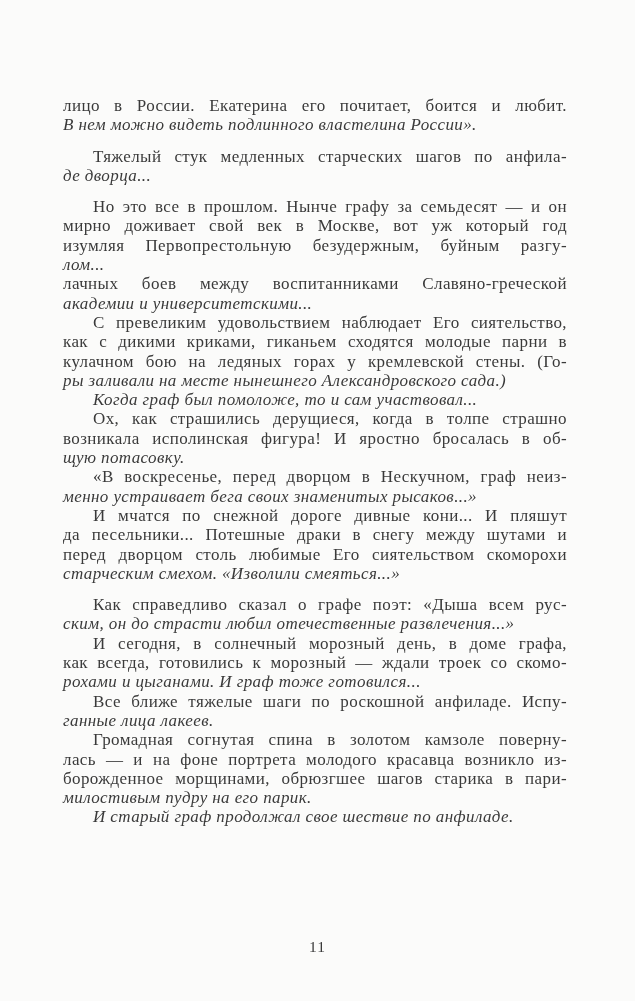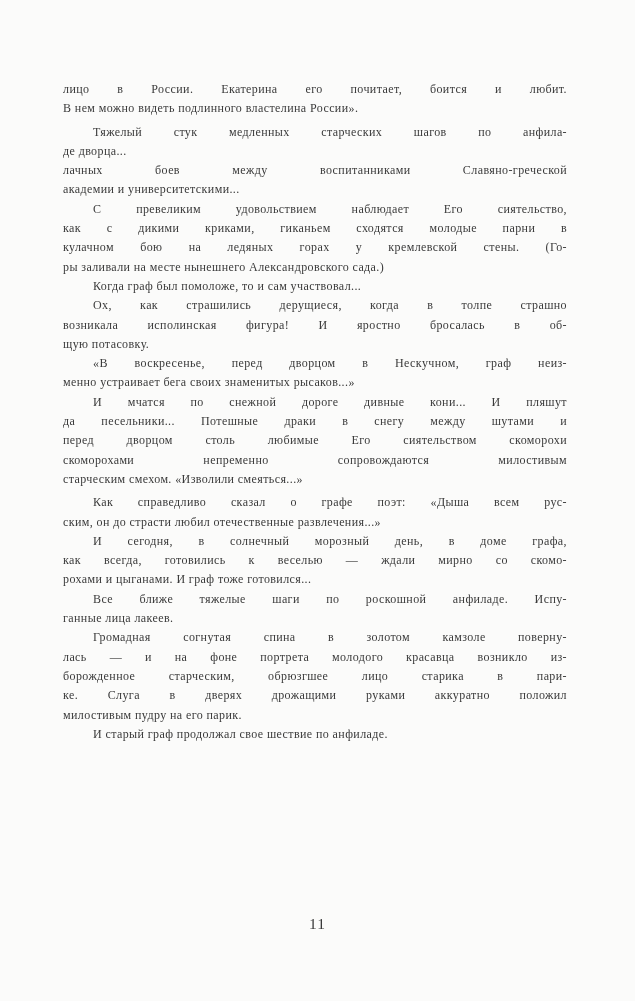--- a/index.html
+++ b/index.html
@@ -13,57 +13,63 @@
     overflow: hidden;
     font-family: "Liberation Serif", "DejaVu Serif", serif;
   }
   .page {
     position: absolute;
     inset: 0;
   }
   .page-text {
     position: absolute;
     left: 63px;
-    top: 80px;
+    top: 96px;
     width: 504px;
-    font-size: 12px;
+    font-size: 17px;
     line-height: 19.3px;
     letter-spacing: 0.4px;
   }
   .paragraph { margin: 0; }
-  .paragraph.spaced { margin-top: 4px; }
+  .paragraph.spaced { margin-top: 12px; }
   .line {
     text-align: justify;
     text-align-last: justify;
     white-space: normal;
   }
-  .line.last { text-align-last: left; }
+  .line.last { text-align-last: left; font-style: italic; }
   .line.indent { text-indent: 30px; }
   .page-number {
     position: absolute;
     left: 0;
     width: 100%;
-    top: 915px;
+    top: 938px;
     text-align: center;
     font-size: 15.5px;
     letter-spacing: 1px;
   }
 </style>
 </head>
 <body style="background: rgb(251, 251, 250);">
 
 <div class="page" style="color: rgb(58, 58, 58);">
   <div class="page-text">
       <div class="paragraph">
         <div class="line">лицо в России. Екатерина его почитает, боится и любит.</div>
         <div class="line last">В нем можно видеть подлинного властелина России».</div>
       </div>
       <div class="paragraph spaced">
         <div class="line indent">Тяжелый стук медленных старческих шагов по анфила-</div>
         <div class="line last">де дворца...</div>
+      </div>
+      <div class="paragraph spaced">
+        <div class="line indent">Но это все в прошлом. Нынче графу за семьдесят — и он</div>
+        <div class="line">мирно доживает свой век в Москве, вот уж который год</div>
+        <div class="line">изумляя Первопрестольную безудержным, буйным разгу-</div>
+        <div class="line last">лом...</div>
       </div>
       <div class="paragraph">
         <div class="line">лачных боев между воспитанниками Славяно-греческой</div>
         <div class="line last">академии и университетскими...</div>
       </div>
       <div class="paragraph">
         <div class="line indent">С превеликим удовольствием наблюдает Его сиятельство,</div>
         <div class="line">как с дикими криками, гиканьем сходятся молодые парни в</div>
         <div class="line">кулачном бою на ледяных горах у кремлевской стены. (Го-</div>
         <div class="line last">ры заливали на месте нынешнего Александровского сада.)</div>
@@ -77,41 +83,39 @@
         <div class="line last">щую потасовку.</div>
       </div>
       <div class="paragraph">
         <div class="line indent">«В воскресенье, перед дворцом в Нескучном, граф неиз-</div>
         <div class="line last">менно устраивает бега своих знаменитых рысаков...»</div>
       </div>
       <div class="paragraph">
         <div class="line indent">И мчатся по снежной дороге дивные кони... И пляшут</div>
         <div class="line">да песельники... Потешные драки в снегу между шутами и</div>
         <div class="line">перед дворцом столь любимые Его сиятельством скоморохи</div>
-        <div class="line">скоморохами непременно сопровождаются милостивым</div>
         <div class="line last">старческим смехом. «Изволили смеяться...»</div>
       </div>
       <div class="paragraph spaced">
         <div class="line indent">Как справедливо сказал о графе поэт: «Дыша всем рус-</div>
         <div class="line last">ским, он до страсти любил отечественные развлечения...»</div>
       </div>
       <div class="paragraph">
         <div class="line indent">И сегодня, в солнечный морозный день, в доме графа,</div>
-        <div class="line">как всегда, готовились к веселью — ждали мирно со скомо-</div>
+        <div class="line">как всегда, готовились к морозный — ждали троек со скомо-</div>
         <div class="line last">рохами и цыганами. И граф тоже готовился...</div>
       </div>
       <div class="paragraph">
         <div class="line indent">Все ближе тяжелые шаги по роскошной анфиладе. Испу-</div>
         <div class="line last">ганные лица лакеев.</div>
       </div>
       <div class="paragraph">
         <div class="line indent">Громадная согнутая спина в золотом камзоле поверну-</div>
         <div class="line">лась — и на фоне портрета молодого красавца возникло из-</div>
-        <div class="line">борожденное старческим, обрюзгшее лицо старика в пари-</div>
-        <div class="line">ке. Слуга в дверях дрожащими руками аккуратно положил</div>
+        <div class="line">борожденное морщинами, обрюзгшее шагов старика в пари-</div>
         <div class="line last">милостивым пудру на его парик.</div>
       </div>
       <div class="paragraph">
         <div class="line last indent">И старый граф продолжал свое шествие по анфиладе.</div>
       </div>
     </div>
   <div class="page-number">11</div>
 </div>
 
 </body></html>

